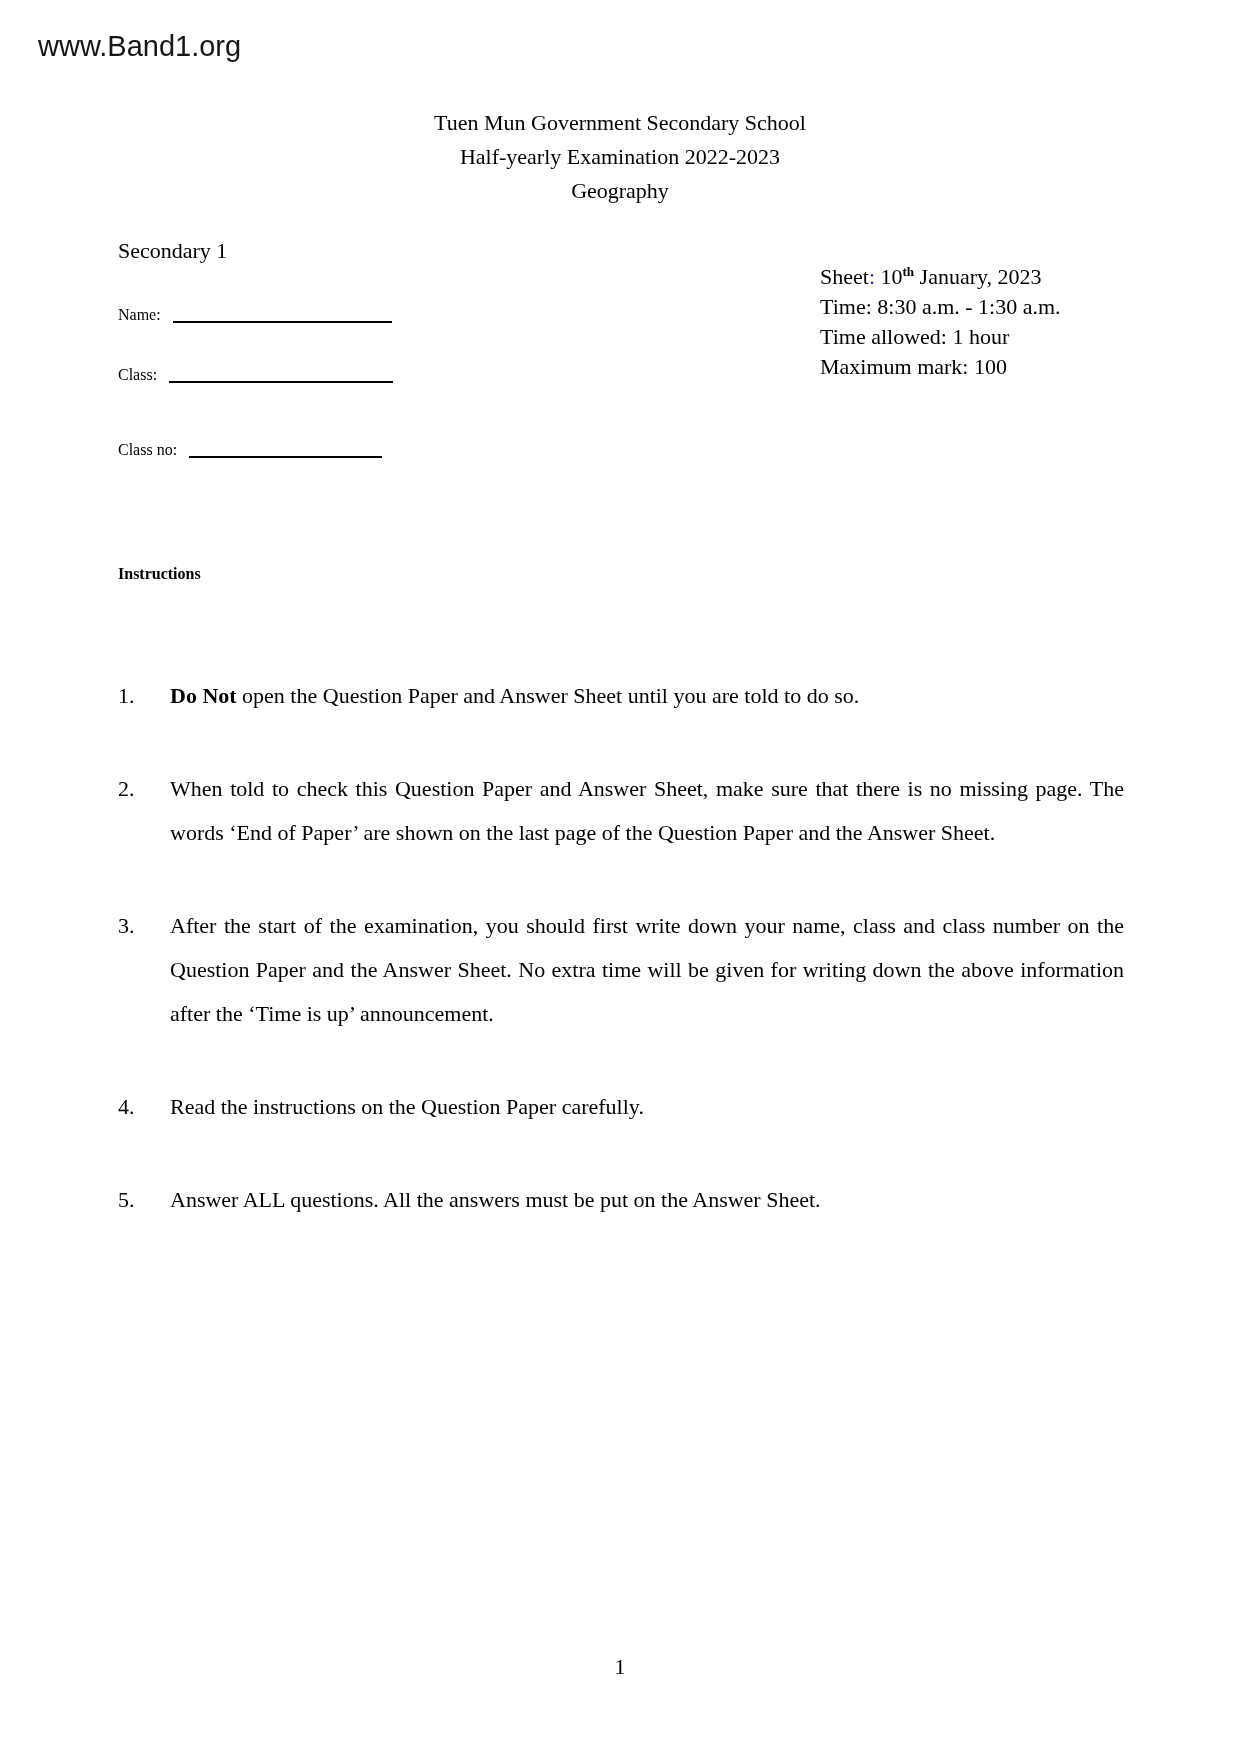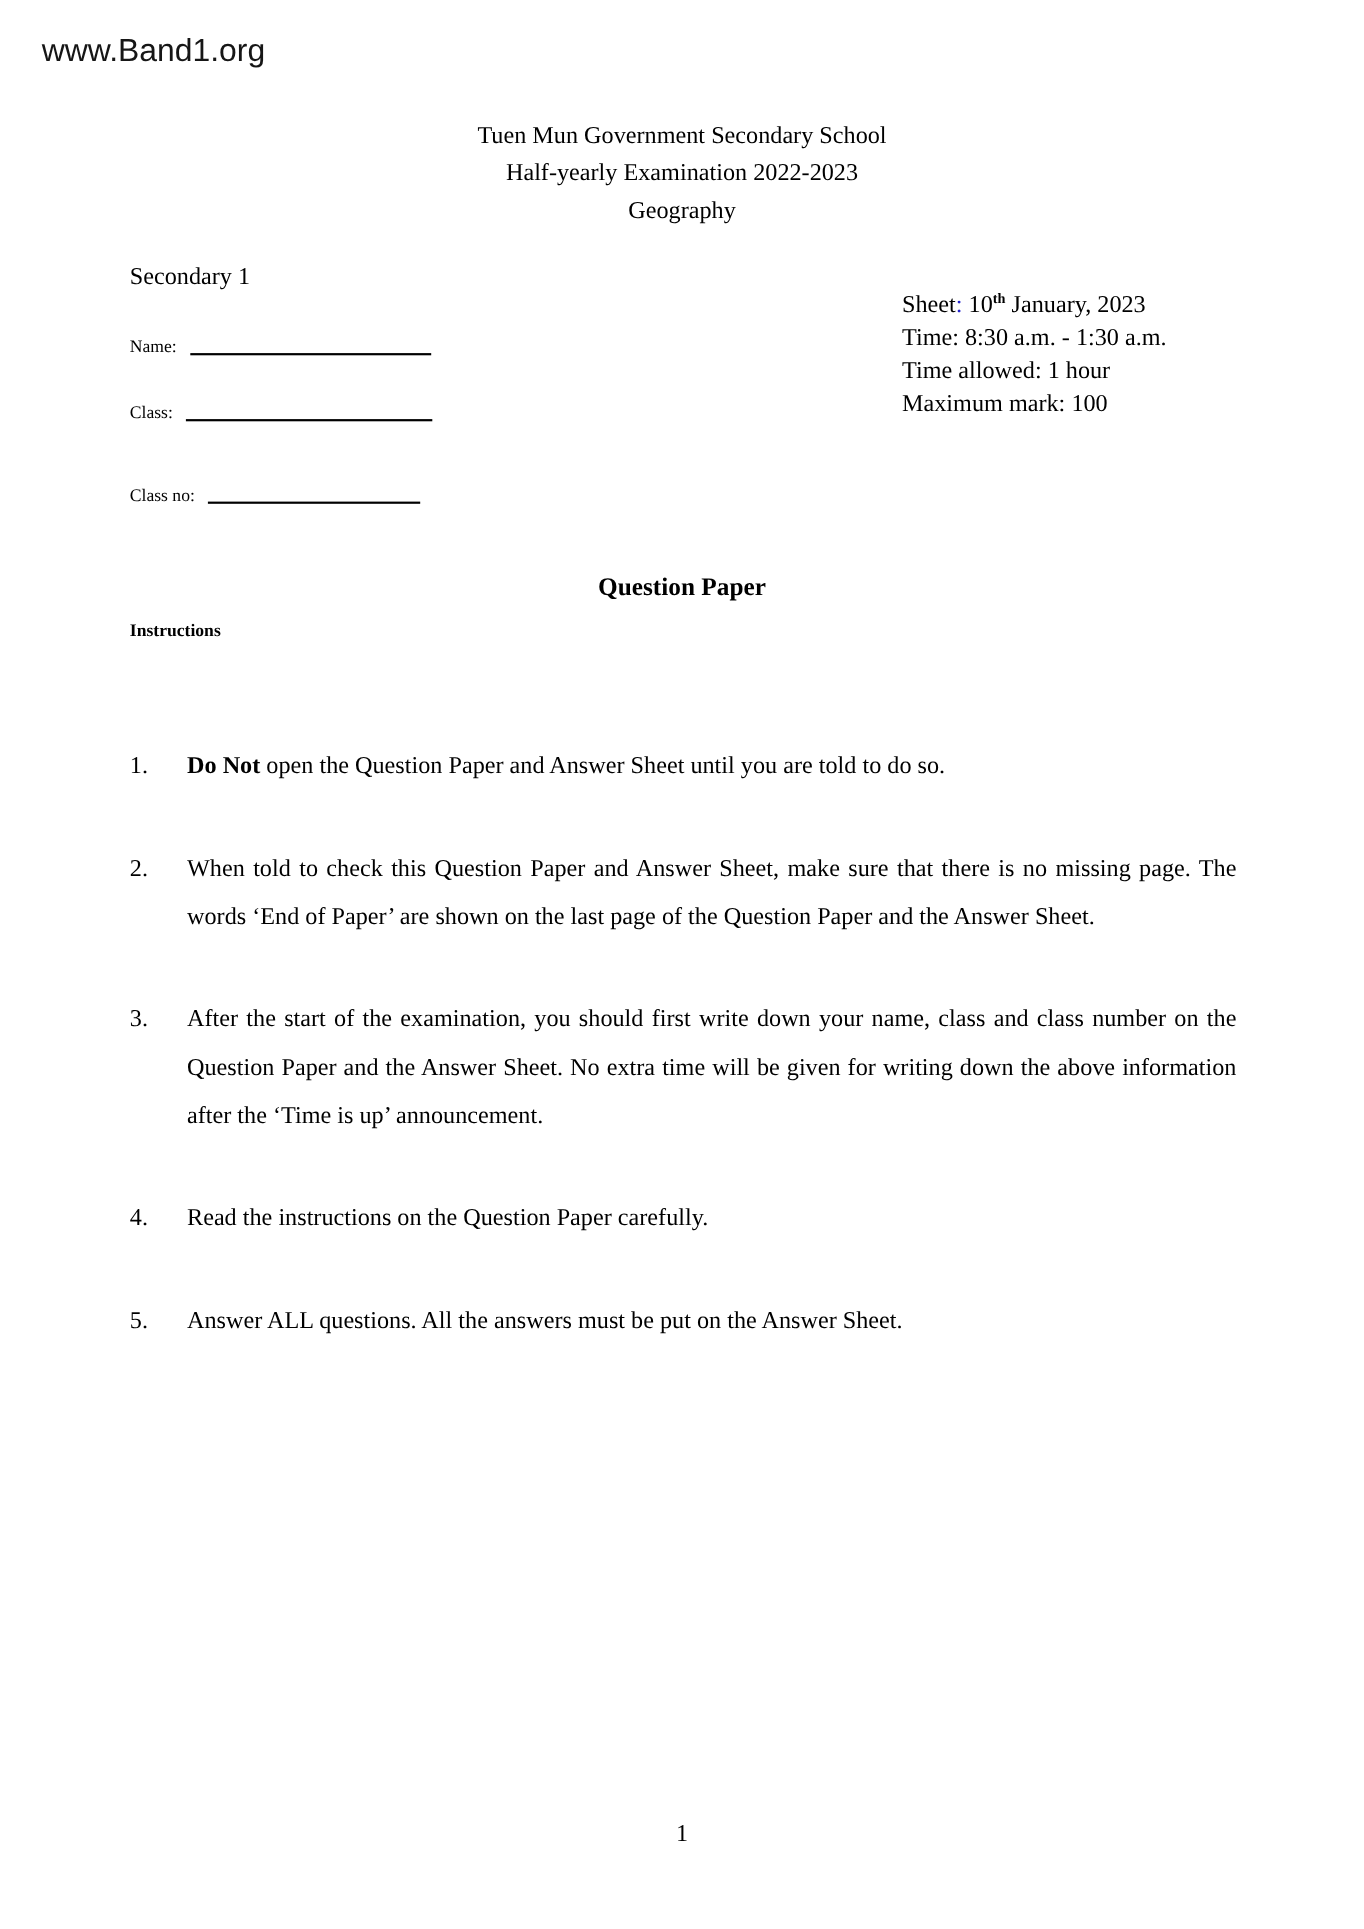--- a/index.html
+++ b/index.html
@@ -85,21 +85,20 @@
     <span>Class no:</span><span class="blank-line blank-classno"></span>
   </div>
 
   <div class="exam-info">
     <div><span>Sheet</span><span id="date-colon" style="color: rgb(35, 35, 204);">:</span> <span>10</span><sup>th</sup><span> January, 2023</span></div>
     <div>Time: 8:30 a.m. - 1:30 a.m.</div>
     <div>Time allowed: 1 hour</div>
     <div>Maximum mark: 100</div>
   </div>
 
-  <div class="qp-title">Question Paper</div>
 
   <div class="instructions-heading">Instructions</div>
 
   <div class="instructions-list">
       <div class="instruction-item">
         <span class="inum">1.</span>
         <span class="ibody"><b>Do Not</b> open the Question Paper and Answer Sheet until you are told to do so.</span>
       </div>
       <div class="instruction-item justify">
         <span class="inum">2.</span>

